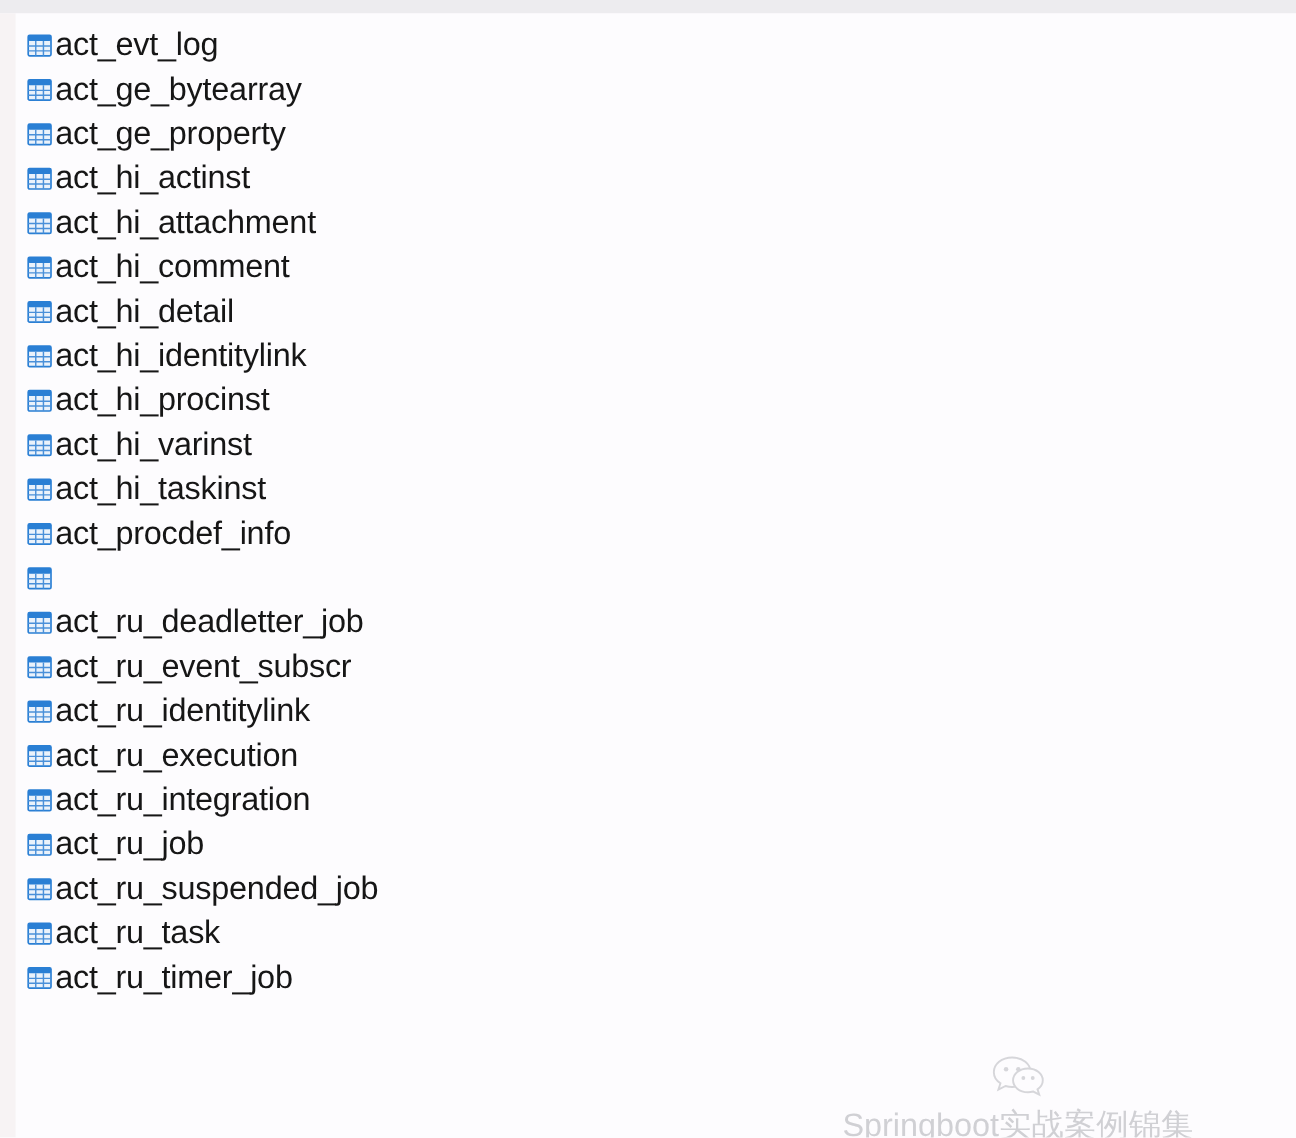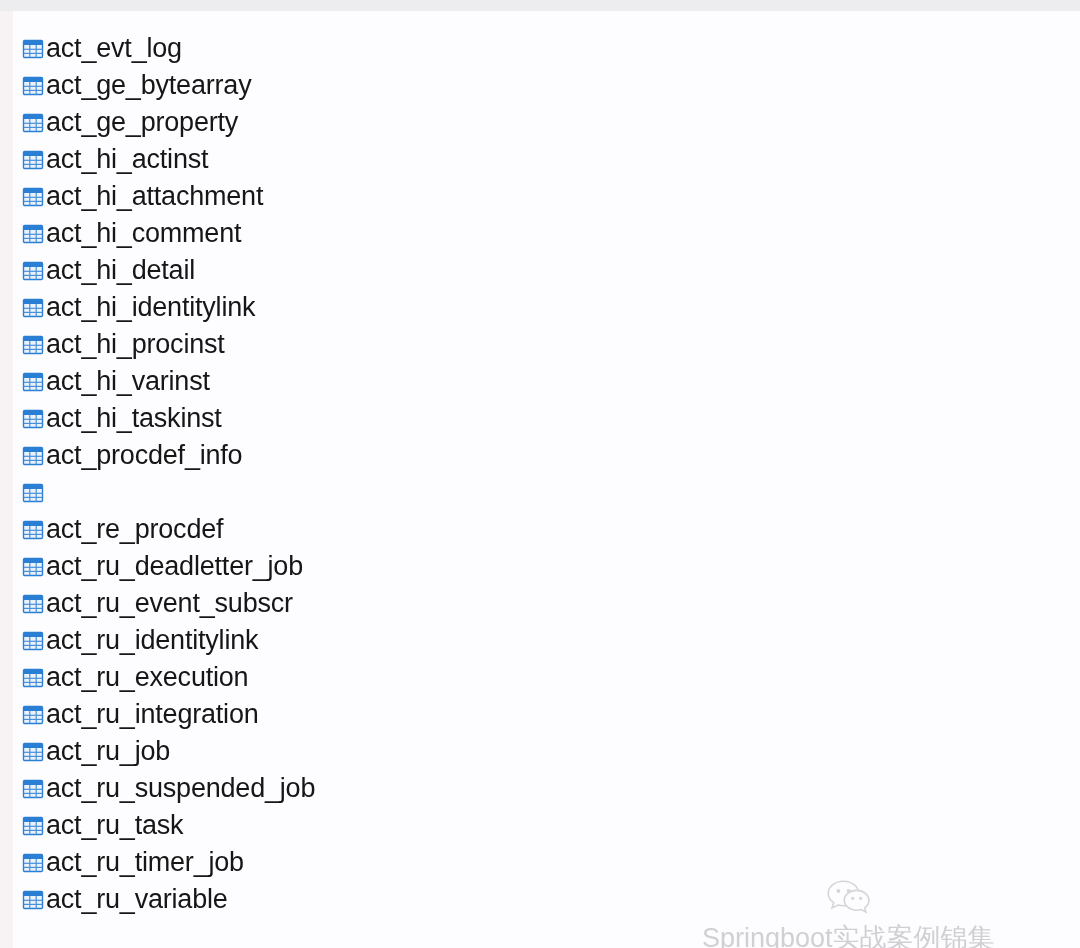--- a/index.html
+++ b/index.html
@@ -30,21 +30,21 @@
     position: absolute;
     top: 11px;
     left: 0;
     width: 13px;
     height: 937px;
     background: #f7f3f4;
   }
 
   .table-list {
     position: absolute;
-    top: 27px;
+    top: 16px;
     left: 0;
     width: 1064px;
     padding-top: 3px;
     box-sizing: border-box;
   }
 
   .table-row {
     display: flex;
     align-items: center;
     height: 37px;
@@ -273,33 +273,20 @@
       <span>
     <svg class="table-icon" viewBox="0 0 22 22" xmlns="http://www.w3.org/2000/svg">
       <rect x="1.5" y="2.5" width="19" height="17" rx="1.2" fill="#eaf2fb" stroke="#2a7fd4" stroke-width="1.4"></rect>
       <rect x="1.5" y="2.5" width="19" height="4.6" rx="1.2" fill="#2a7fd4"></rect>
       <line x1="7.8" y1="7.1" x2="7.8" y2="19.5" stroke="#4a90d9" stroke-width="1.2"></line>
       <line x1="14.2" y1="7.1" x2="14.2" y2="19.5" stroke="#4a90d9" stroke-width="1.2"></line>
       <line x1="1.5" y1="11.3" x2="20.5" y2="11.3" stroke="#4a90d9" stroke-width="1.2"></line>
       <line x1="1.5" y1="15.4" x2="20.5" y2="15.4" stroke="#4a90d9" stroke-width="1.2"></line>
     </svg>
       </span>
-      <span class="table-label">act_re_procdef</span>
-    </div>
-    <div class="table-row">
-      <span>
-    <svg class="table-icon" viewBox="0 0 22 22" xmlns="http://www.w3.org/2000/svg">
-      <rect x="1.5" y="2.5" width="19" height="17" rx="1.2" fill="#eaf2fb" stroke="#2a7fd4" stroke-width="1.4"></rect>
-      <rect x="1.5" y="2.5" width="19" height="4.6" rx="1.2" fill="#2a7fd4"></rect>
-      <line x1="7.8" y1="7.1" x2="7.8" y2="19.5" stroke="#4a90d9" stroke-width="1.2"></line>
-      <line x1="14.2" y1="7.1" x2="14.2" y2="19.5" stroke="#4a90d9" stroke-width="1.2"></line>
-      <line x1="1.5" y1="11.3" x2="20.5" y2="11.3" stroke="#4a90d9" stroke-width="1.2"></line>
-      <line x1="1.5" y1="15.4" x2="20.5" y2="15.4" stroke="#4a90d9" stroke-width="1.2"></line>
-    </svg>
-      </span>
       <span class="table-label">act_ru_deadletter_job</span>
     </div>
     <div class="table-row">
       <span>
     <svg class="table-icon" viewBox="0 0 22 22" xmlns="http://www.w3.org/2000/svg">
       <rect x="1.5" y="2.5" width="19" height="17" rx="1.2" fill="#eaf2fb" stroke="#2a7fd4" stroke-width="1.4"></rect>
       <rect x="1.5" y="2.5" width="19" height="4.6" rx="1.2" fill="#2a7fd4"></rect>
       <line x1="7.8" y1="7.1" x2="7.8" y2="19.5" stroke="#4a90d9" stroke-width="1.2"></line>
       <line x1="14.2" y1="7.1" x2="14.2" y2="19.5" stroke="#4a90d9" stroke-width="1.2"></line>
       <line x1="1.5" y1="11.3" x2="20.5" y2="11.3" stroke="#4a90d9" stroke-width="1.2"></line>
@@ -391,33 +378,20 @@
     <svg class="table-icon" viewBox="0 0 22 22" xmlns="http://www.w3.org/2000/svg">
       <rect x="1.5" y="2.5" width="19" height="17" rx="1.2" fill="#eaf2fb" stroke="#2a7fd4" stroke-width="1.4"></rect>
       <rect x="1.5" y="2.5" width="19" height="4.6" rx="1.2" fill="#2a7fd4"></rect>
       <line x1="7.8" y1="7.1" x2="7.8" y2="19.5" stroke="#4a90d9" stroke-width="1.2"></line>
       <line x1="14.2" y1="7.1" x2="14.2" y2="19.5" stroke="#4a90d9" stroke-width="1.2"></line>
       <line x1="1.5" y1="11.3" x2="20.5" y2="11.3" stroke="#4a90d9" stroke-width="1.2"></line>
       <line x1="1.5" y1="15.4" x2="20.5" y2="15.4" stroke="#4a90d9" stroke-width="1.2"></line>
     </svg>
       </span>
       <span class="table-label">act_ru_timer_job</span>
-    </div>
-    <div class="table-row">
-      <span>
-    <svg class="table-icon" viewBox="0 0 22 22" xmlns="http://www.w3.org/2000/svg">
-      <rect x="1.5" y="2.5" width="19" height="17" rx="1.2" fill="#eaf2fb" stroke="#2a7fd4" stroke-width="1.4"></rect>
-      <rect x="1.5" y="2.5" width="19" height="4.6" rx="1.2" fill="#2a7fd4"></rect>
-      <line x1="7.8" y1="7.1" x2="7.8" y2="19.5" stroke="#4a90d9" stroke-width="1.2"></line>
-      <line x1="14.2" y1="7.1" x2="14.2" y2="19.5" stroke="#4a90d9" stroke-width="1.2"></line>
-      <line x1="1.5" y1="11.3" x2="20.5" y2="11.3" stroke="#4a90d9" stroke-width="1.2"></line>
-      <line x1="1.5" y1="15.4" x2="20.5" y2="15.4" stroke="#4a90d9" stroke-width="1.2"></line>
-    </svg>
-      </span>
-      <span class="table-label">act_ru_variable</span>
     </div>
   </div>
 
 <div class="watermark">
   <span class="wechat-icon-wrap">
     <svg class="wechat-icon" viewBox="0 0 44 38" xmlns="http://www.w3.org/2000/svg">
 
       <path d="M17.5 3.2 C8.6 3.2 2.2 8.9 2.2 15.5 C2.2 19.2 4.3 22.5 7.7 24.7 L6.0 30.0 L12.0 27.0 C13.7 27.5 15.6 27.8 17.5 27.8 C26.4 27.8 32.8 22.1 32.8 15.5 C32.8 8.9 26.4 3.2 17.5 3.2 Z" fill="none" stroke="#d5d5d9" stroke-width="1.6"></path>
       <circle cx="12.4" cy="13.0" r="1.9" fill="#d5d5d9"></circle>
       <circle cx="22.6" cy="13.0" r="1.9" fill="#d5d5d9"></circle>

